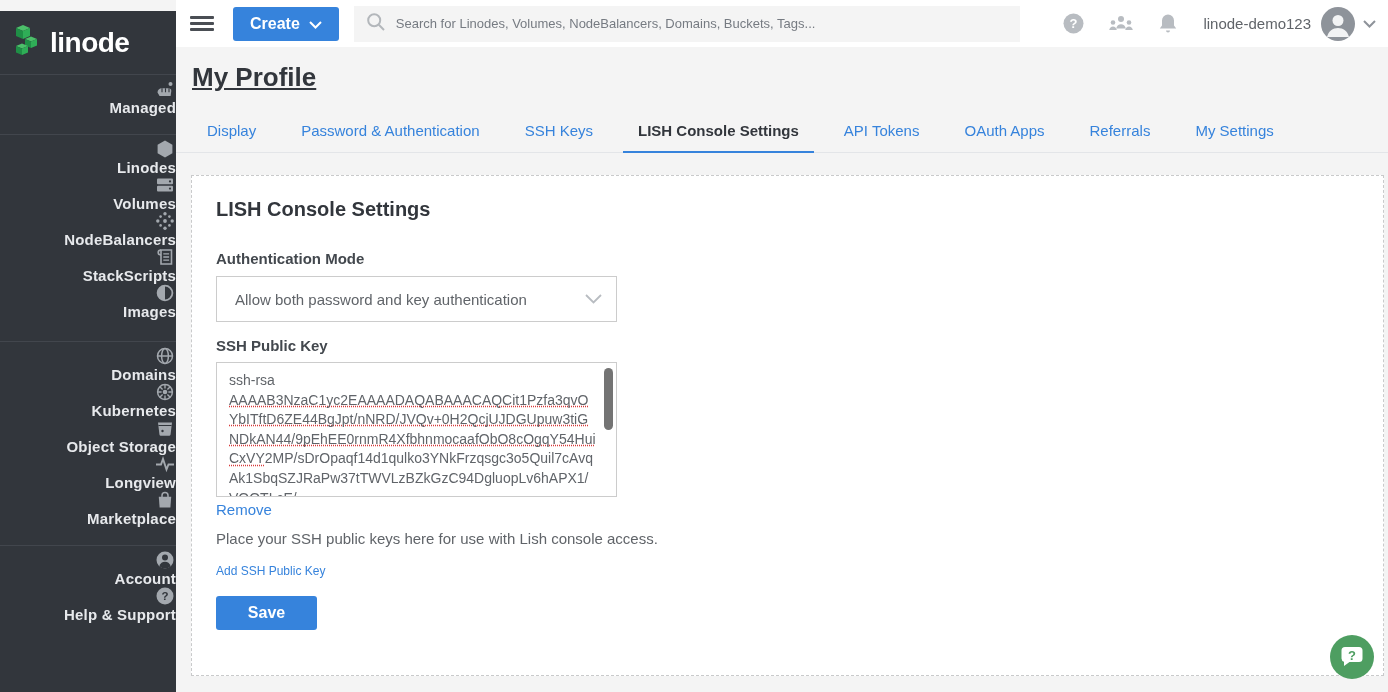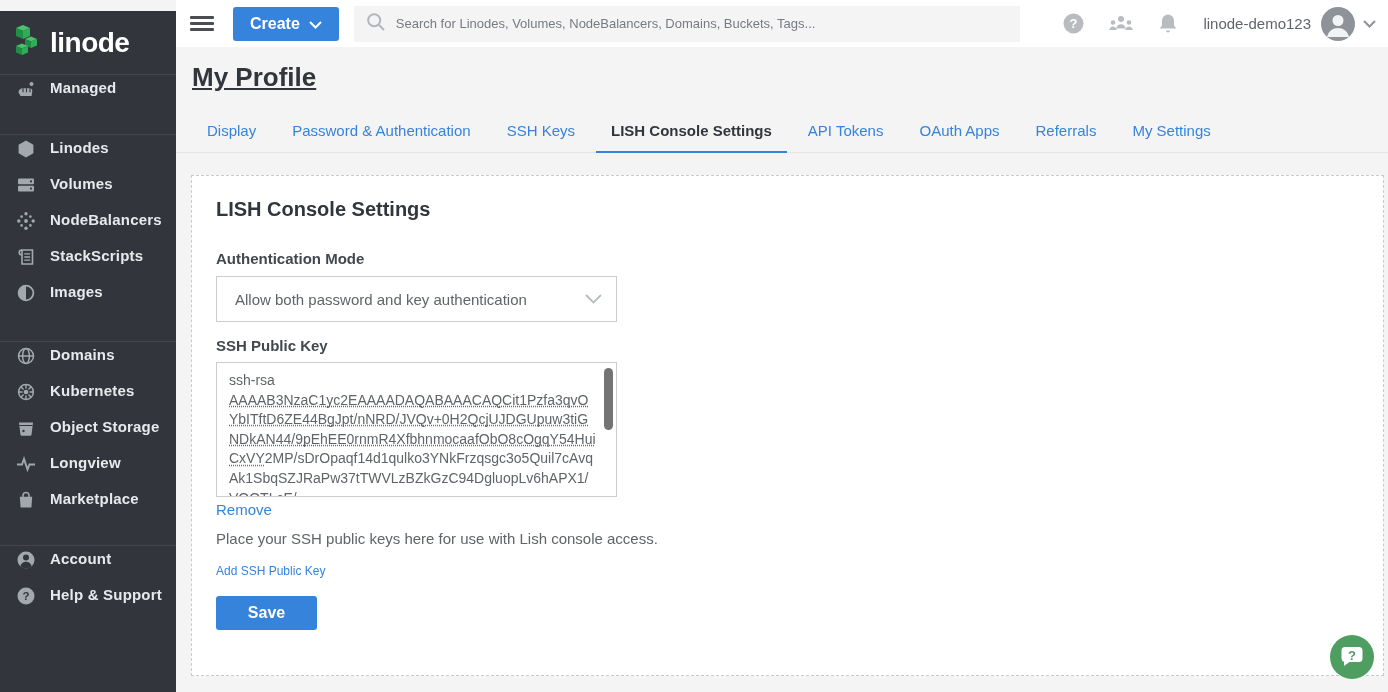--- a/index.html
+++ b/index.html
@@ -17,22 +17,23 @@
   }
   .logo-box {
     height: 64px; display: flex; align-items: center; padding-left: 13px;
     border-bottom: 1px solid #42464d;
   }
   .logo-text {
     color: #fff; font-size: 28px; font-weight: bold; margin-left: 9px;
     letter-spacing: -0.5px;
   }
   .nav-item {
-    display: flex; align-items: flex-start; height: 36px; padding-left: 15px;
+    display: flex; align-items: flex-end; height: 36px; padding-left: 15px;
     cursor: pointer;
+    flex-direction: column;
   }
   .nav-icon { width: 22px; display: flex; justify-content: center; align-items: center; }
   .nav-label {
     margin-left: 13px; color: #e7e9ec; font-size: 15px; font-weight: bold;
     letter-spacing: 0.2px; white-space: nowrap;
   }
   .nav-divider { border-top: 1px solid #42464d; }
   .mt4  { margin-top: 4px; }
   .mt19 { margin-top: 19px; }
   .mt22 { margin-top: 22px; }
@@ -63,21 +64,21 @@
   .username { margin-left: 24px; font-size: 15px; color: #606469; cursor: pointer; }
   .avatar {
     margin-left: 10px; width: 34px; height: 34px; border-radius: 50%;
     background: #8e939a; overflow: hidden; display: flex; justify-content: center;
     cursor: pointer; flex-shrink: 0;
   }
   .user-chevron { margin-left: 8px; cursor: pointer; display: flex; align-items: center; }
   
   .page-title { font-size: 26px; font-weight: bold; color: #32363c; margin: 15px 0 12px 16px; text-decoration: underline; }
   .tabs {
-    display: flex; gap: 6px; padding-left: 16px; margin-top: 21px;
+    display: flex; gap: 15px; padding-left: 16px; margin-top: 21px;
     border-bottom: 1px solid #e3e5e8;
   }
   .tab {
     padding: 8px 15px 12px; font-size: 15px; color: #3683dc; cursor: pointer;
     white-space: nowrap;
   }
   .tab.active {
     color: #32363c; font-weight: bold;
     border-bottom: 2px solid #3683dc; margin-bottom: -1px;
   }

